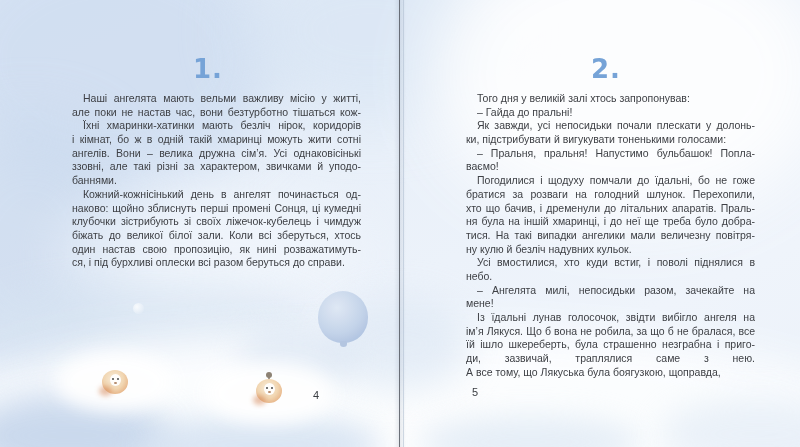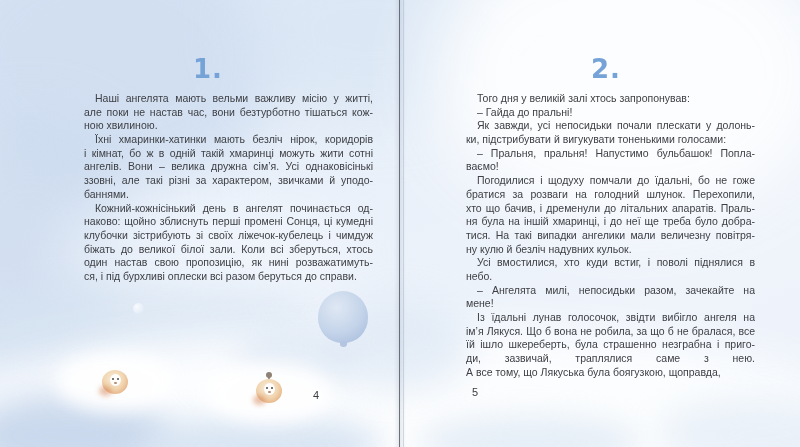--- a/index.html
+++ b/index.html
@@ -28,21 +28,21 @@
 
   .chapter-num{position:absolute;width:60px;text-align:center;
     font-family:"DejaVu Sans",sans-serif;font-weight:bold;font-size:26px;
     color:#76a3d7;letter-spacing:1px;z-index:5;}
   .ch-left{left:178px;top:54px;}
   .ch-right{left:576px;top:54px;}
 
   .text-col{position:absolute;width:289px;top:92px;z-index:5;
     font-family:"Liberation Sans",sans-serif;font-size:10.5px;line-height:13.7px;
     color:#3e4045;}
-  .col-left{left:84px;}
+  .col-left{left:72px;}
   .col-right{left:466px;}
   .line{height:13.7px;overflow:hidden;text-align:justify;white-space:normal;}
   .line.j{text-align-last:justify;}
   .line.first{text-indent:11px;}
 
   .pagenum{position:absolute;font-size:11px;color:#3a3d42;z-index:6;}
   .pn-left{left:313px;top:389px;}
   .pn-right{left:472px;top:386px;}
 
   .cloud{position:absolute;background:#ffffff;border-radius:50%;filter:blur(9px);opacity:.95;z-index:3;}
@@ -95,21 +95,20 @@
   <div class="gutter-shade"></div>
   <div class="gutter-line"></div>
   <div class="gutter-line2"></div>
 
   <div>
     <div class="chapter-num ch-left">1.</div>
     <div class="text-col col-left" id="left-col">
         <div>
           <div class="line j first">Наші ангелята мають вельми важливу місію у житті,</div>
           <div class="line j">але поки не настав час, вони безтурботно тішаться кож-</div>
-          <div class="line">ною хвилиною.</div>
         </div>
         <div>
           <div class="line j first">Їхні хмаринки-хатинки мають безліч нірок, коридорів</div>
           <div class="line j">і кімнат, бо ж в одній такій хмаринці можуть жити сотні</div>
           <div class="line j">ангелів. Вони – велика дружна сім’я. Усі однаковісінькі</div>
           <div class="line j">ззовні, але такі різні за характером, звичками й уподо-</div>
           <div class="line">баннями.</div>
         </div>
         <div>
           <div class="line j first">Кожний-кожнісінький день в ангелят починається од-</div>

